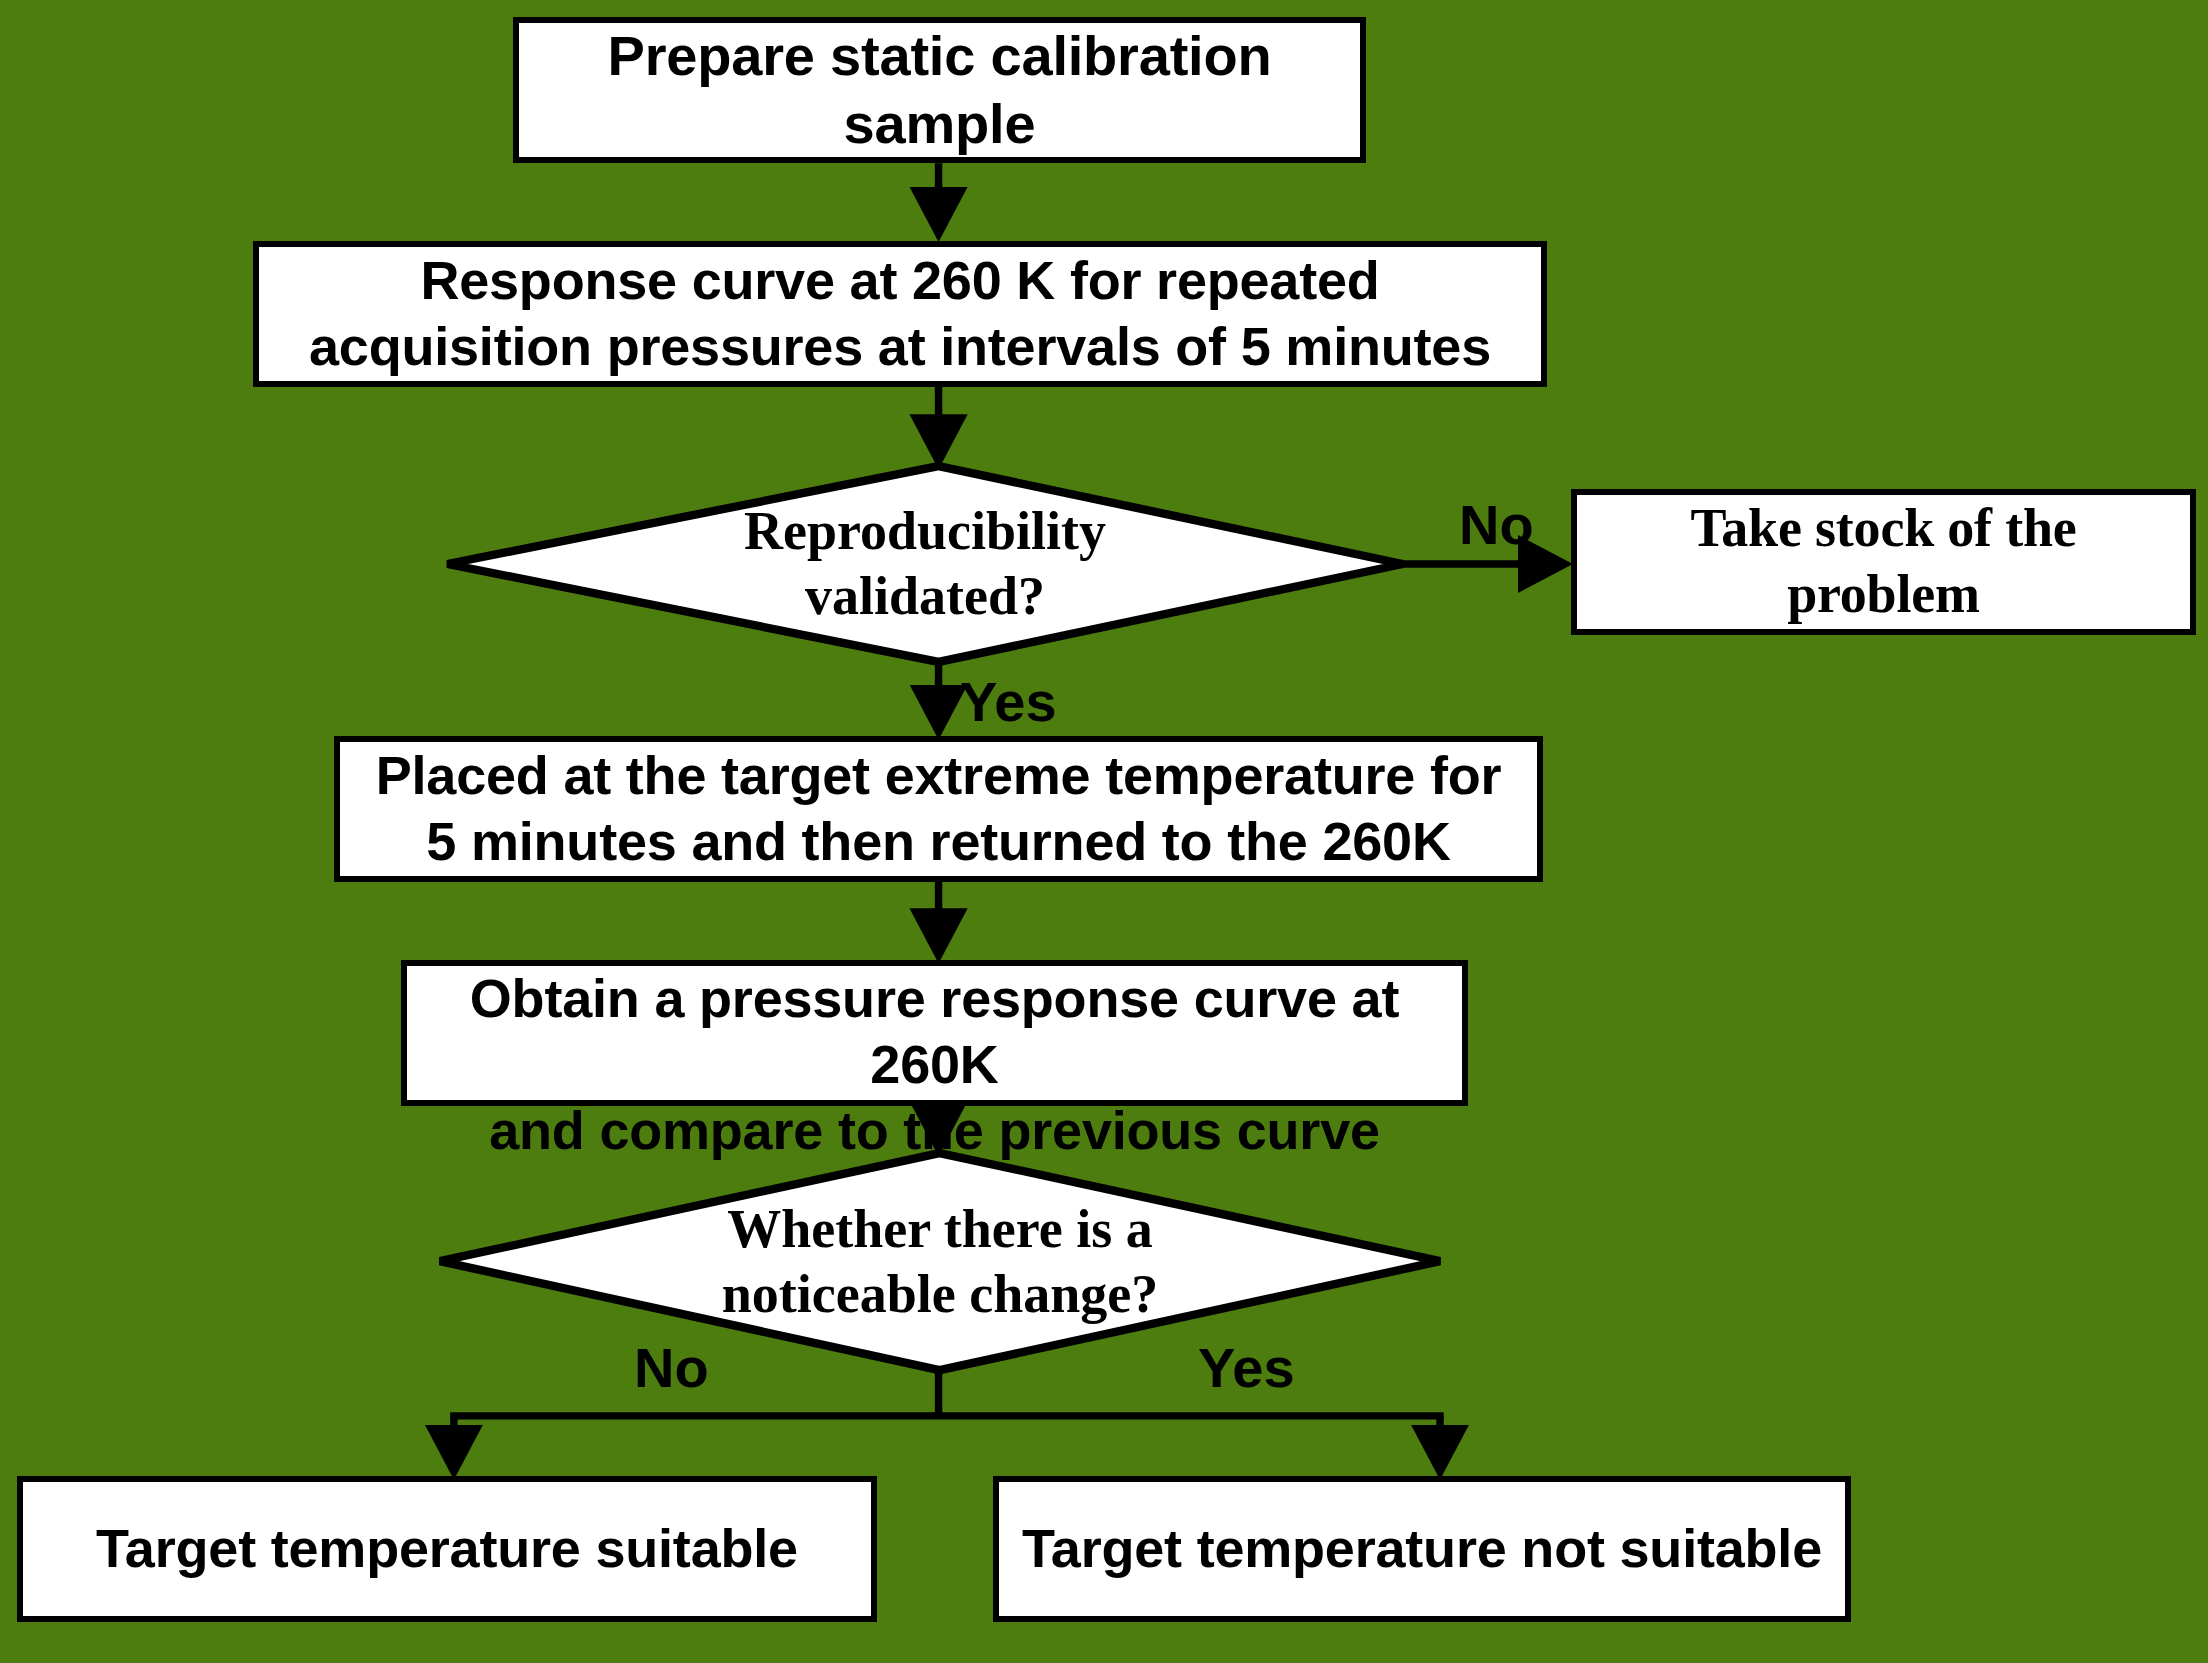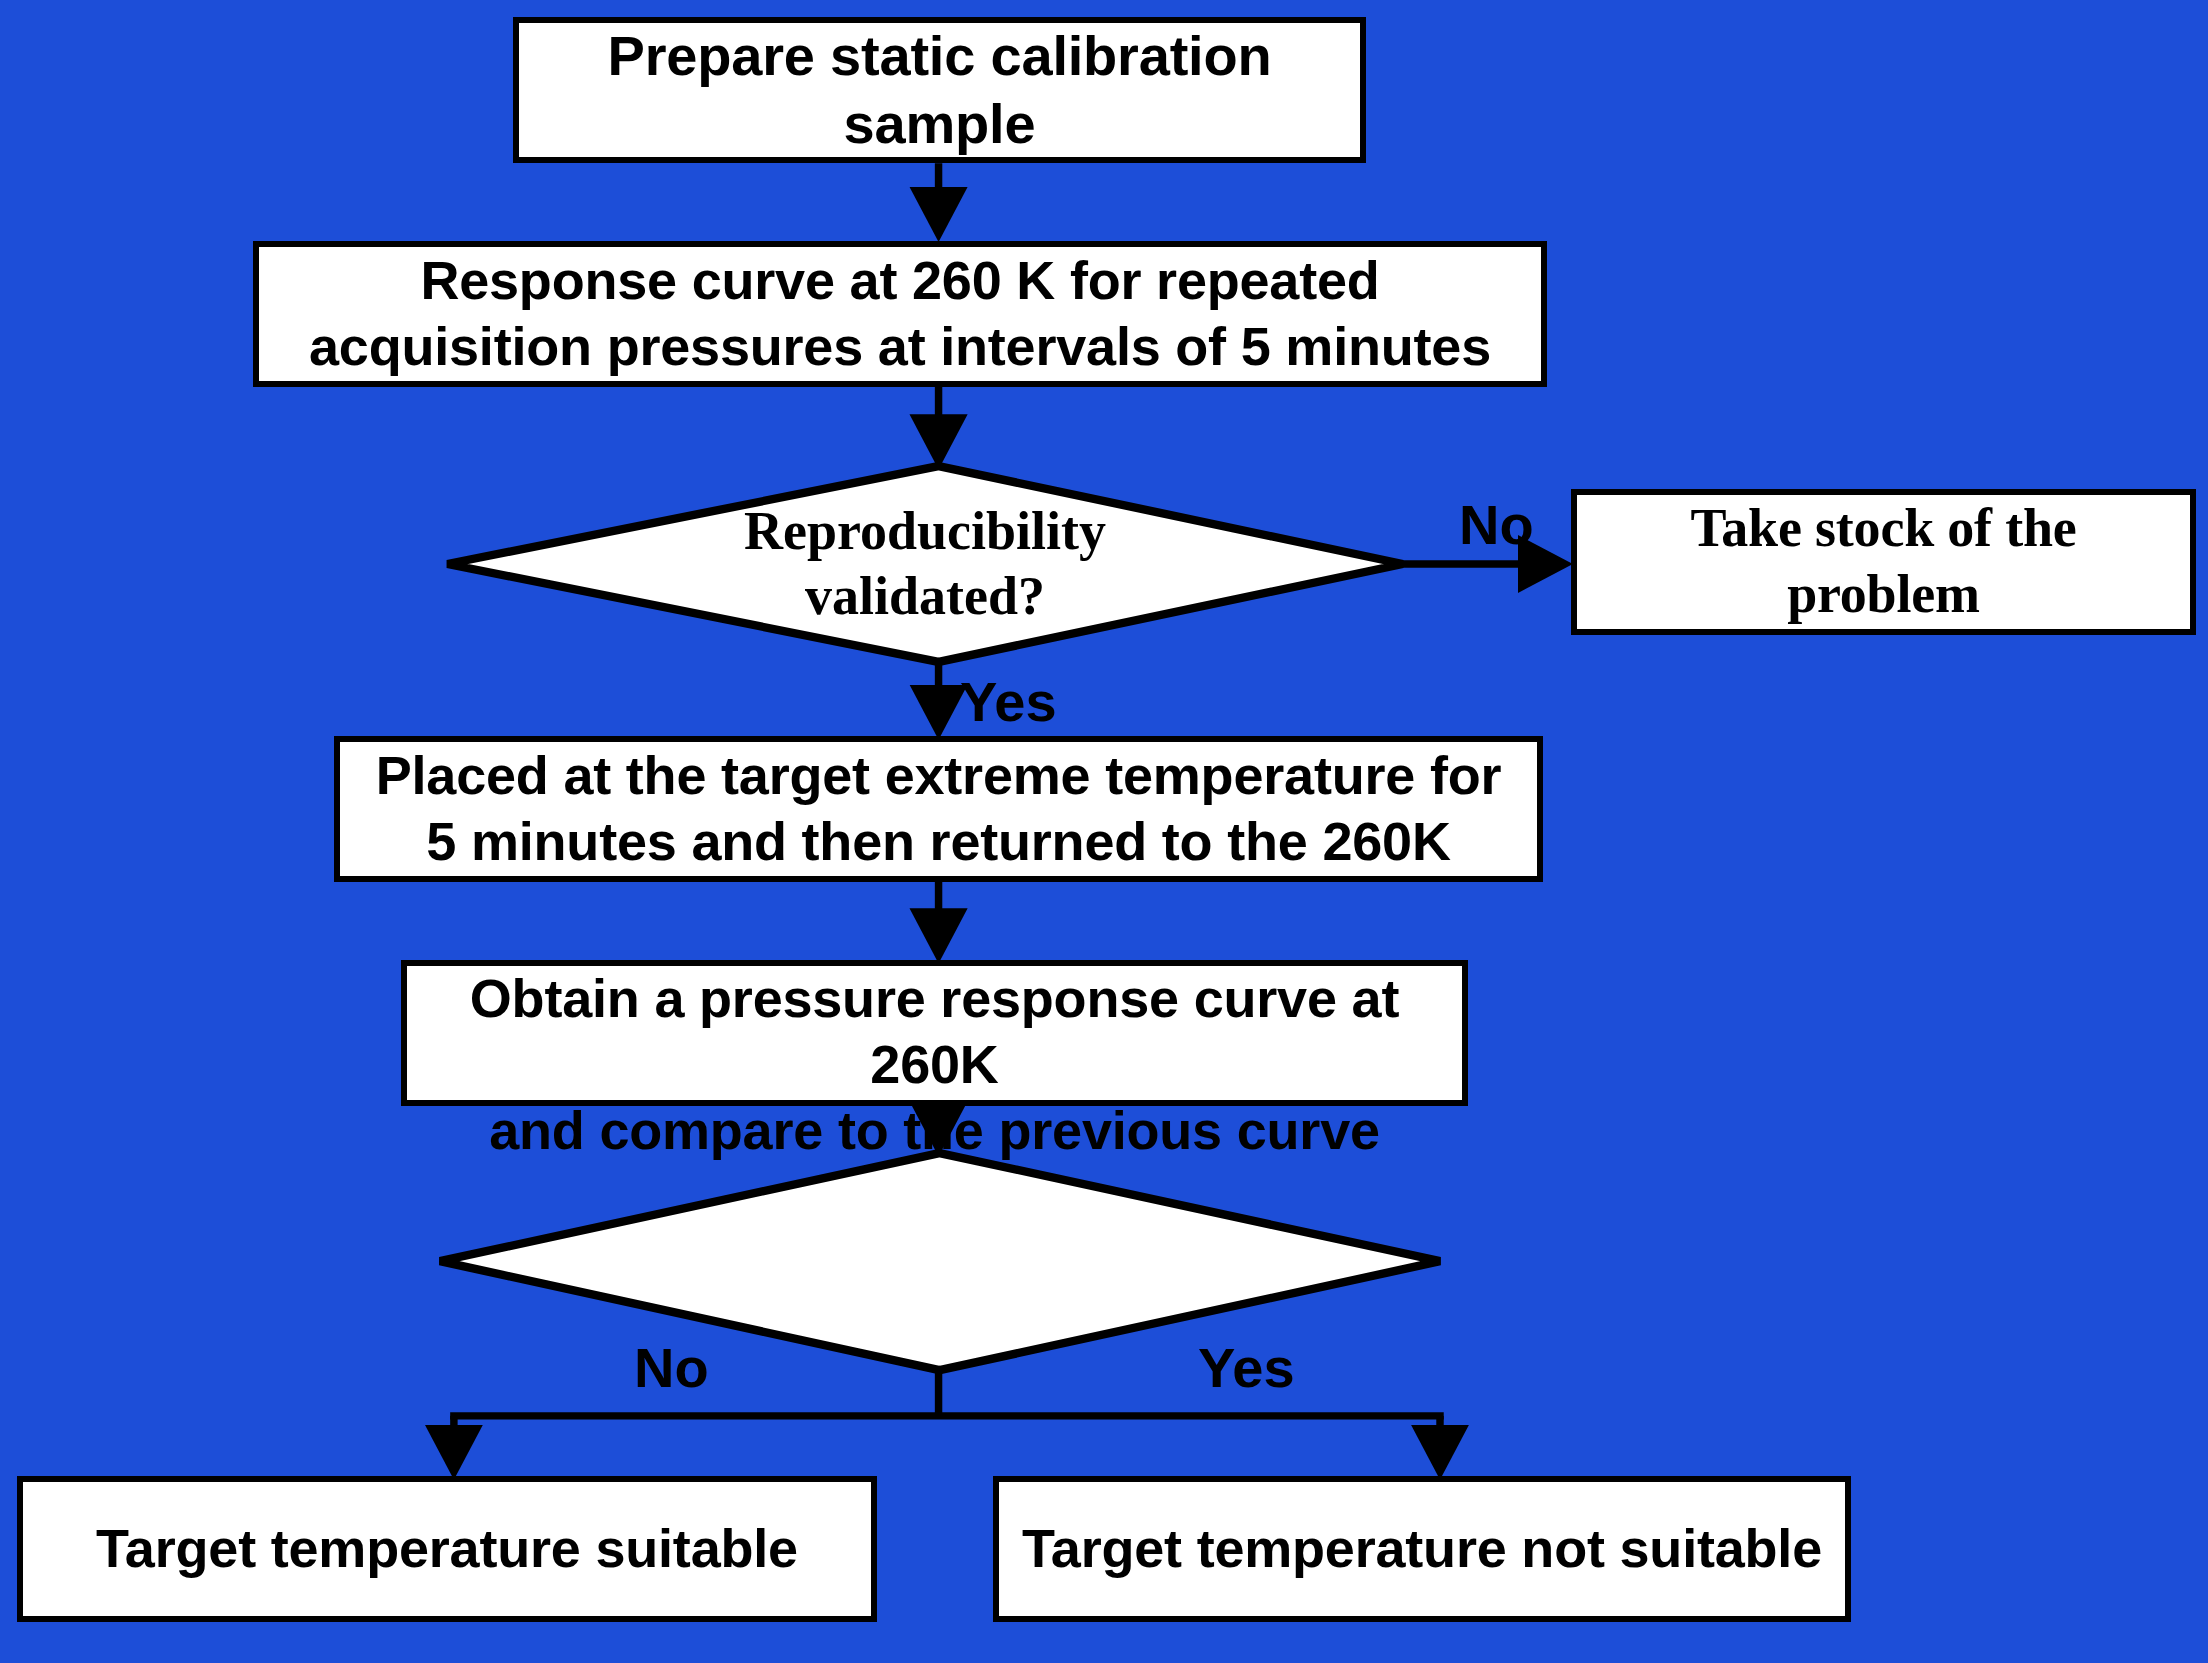--- a/index.html
+++ b/index.html
@@ -7,21 +7,21 @@
     padding: 0;
     background: #ffffff;
   }
   body {
     font-family: "Liberation Sans", sans-serif;
   }
   #canvas {
     position: relative;
     width: 2208px;
     height: 1663px;
-    background: #1d4ed8;
+    background: #4d7c0f;
     overflow: hidden;
   }
   .node {
     position: absolute;
     box-sizing: border-box;
     display: flex;
     align-items: center;
     justify-content: center;
     text-align: center;
     color: #000000;
@@ -130,20 +130,26 @@
   <div class="node process t58" style="left:334px; top:736px; width:1209px; height:146px; flex-direction:column;">
     <span>Placed at the target extreme temperature for</span>
     <span>5 minutes and then returned to the 260K</span>
   </div>
 
   <div class="node process t58" style="left:401px; top:960px; width:1067px; height:146px; flex-direction:column;justify-content:space-between;">
     <span>Obtain a pressure response curve at 260K</span>
     <span>and compare to the previous curve</span>
   </div>
 
+  <div class="decision-wrap" style="left:440px; top:1153px; width:1000px; height:217px;">
+    <div class="decision-label t58" style="flex-direction:column;">
+      <span>Whether there is a</span>
+      <span>noticeable change?</span>
+    </div>
+  </div>
 
   <div class="node process t58" style="left:17px; top:1476px; width:860px; height:146px;">
     <span>Target temperature suitable</span>
   </div>
 
   <div class="node process t58" style="left:993px; top:1476px; width:858px; height:146px;">
     <span>Target temperature not suitable</span>
   </div>
 
   <div class="edge-label t60" style="left:1459px; top:492px;">No</div>

